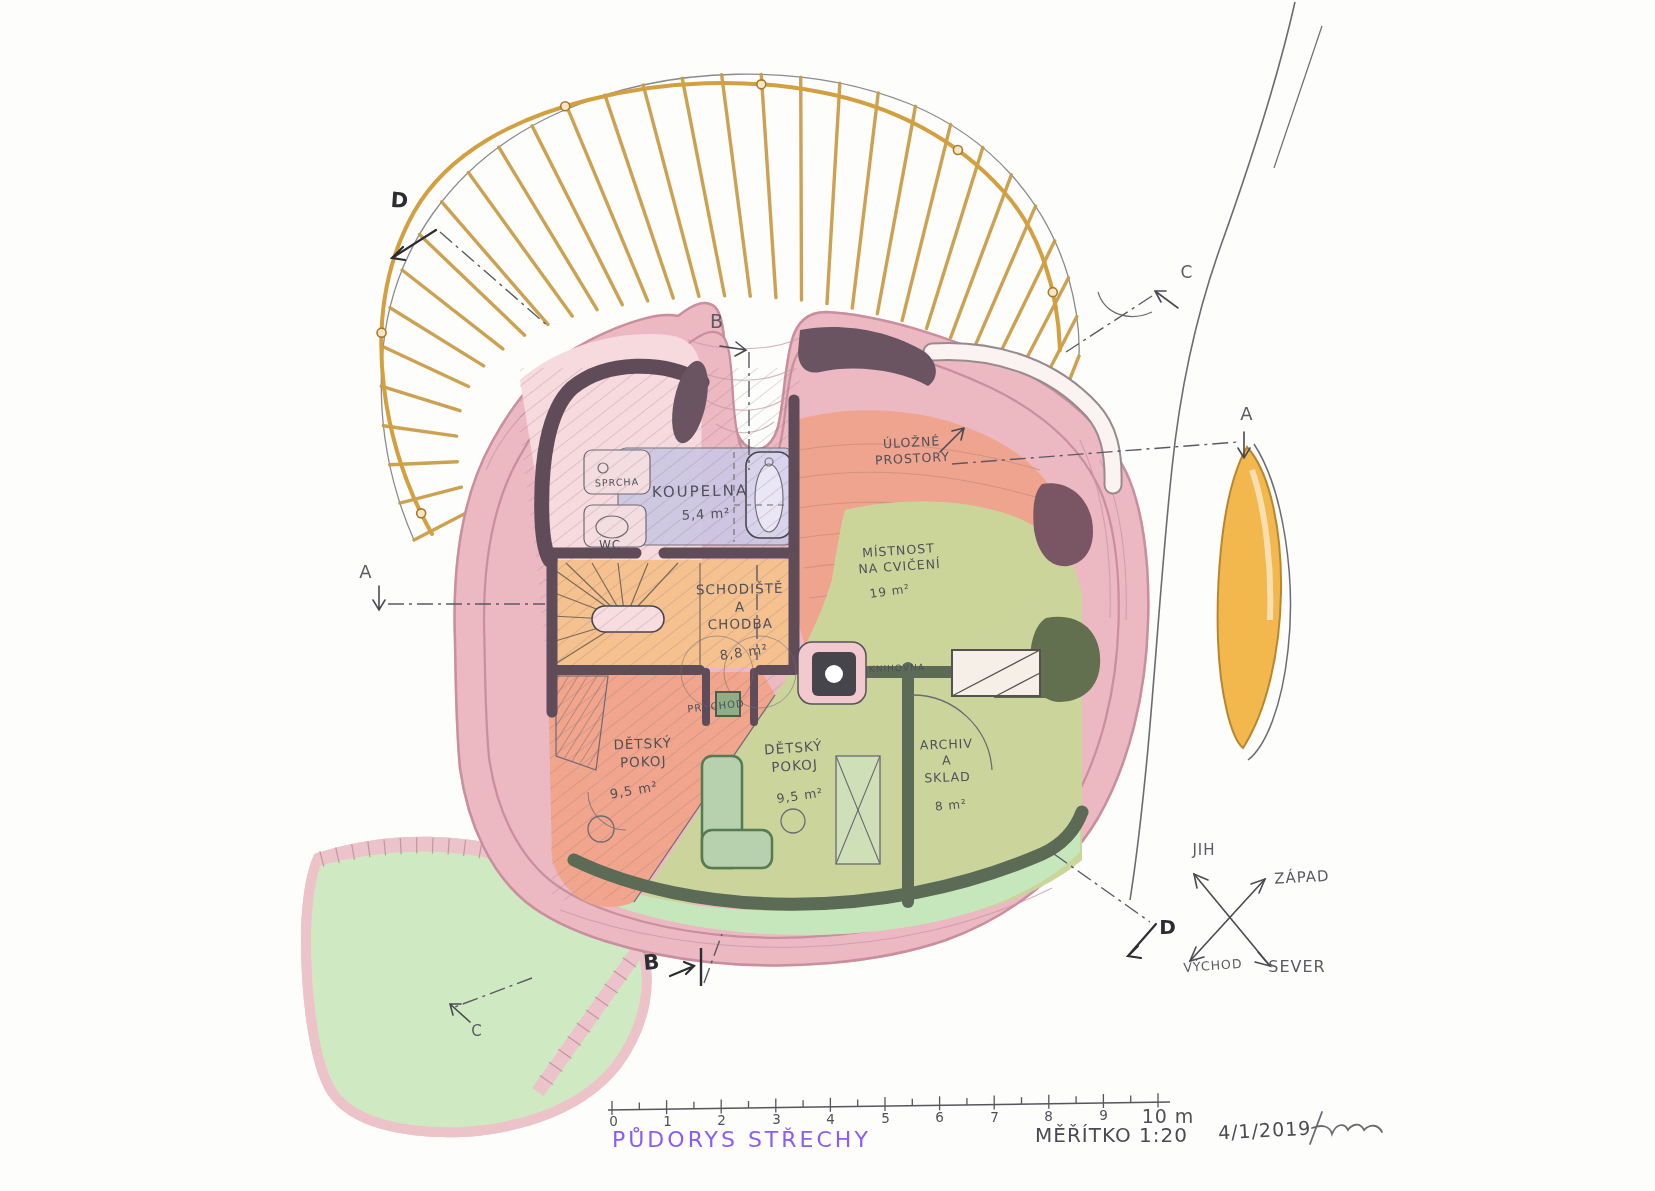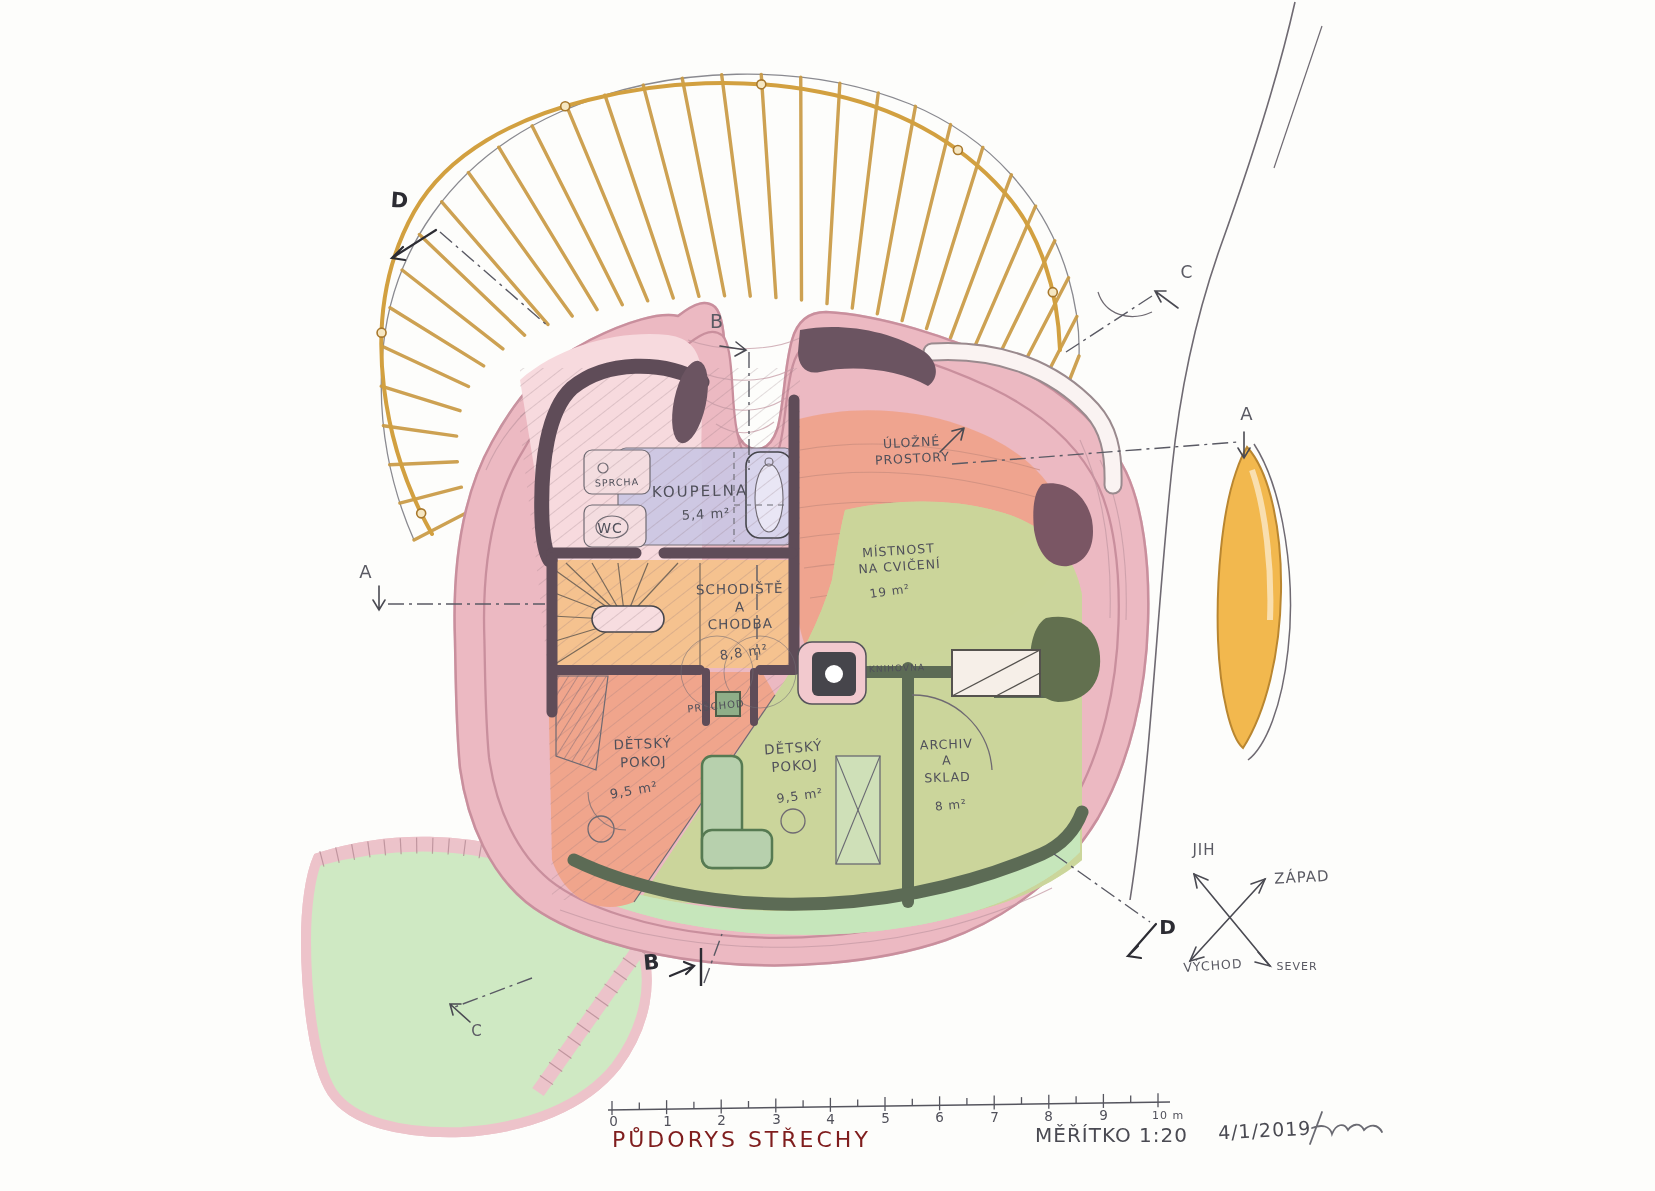--- a/index.html
+++ b/index.html
@@ -320,21 +320,21 @@
           <line x1="1103.4" y1="1093.9480427046262" x2="1103.4" y2="1107.9480427046262"></line>
           <line x1="1130.7" y1="1095.5594306049823" x2="1130.7" y2="1102.5594306049823"></line>
           <line x1="1158" y1="1093.170818505338" x2="1158" y2="1107.170818505338"></line>
         </g>
   </g>
 
   <path d="M 1310 1144 L 1322 1112 M 1312 1128 C 1322 1124 1330 1126 1332 1134 C 1336 1124 1344 1122 1348 1130 C 1352 1124 1360 1122 1364 1130 C 1370 1124 1378 1124 1382 1132" stroke="#6a6a72" stroke-width="1.8" fill="none" stroke-linecap="round"></path>
 </svg>
 
 <div class="lbl" style="left:617px;top:483px;font-size:9.5px;transform:translate(-50%,-50%) rotate(-2deg);">SPRCHA</div>
-<div class="lbl" style="left:610px;top:528px;font-size:14px;">WC</div>
+<div class="lbl" style="left:610px;top:546px;font-size:12px;">WC</div>
 <div class="lbl" style="left:700px;top:492px;font-size:15px;letter-spacing:2px;transform:translate(-50%,-50%) rotate(-1deg);">KOUPELNA</div>
 <div class="lbl" style="left:706px;top:515px;font-size:13px;transform:translate(-50%,-50%) rotate(-3deg);">5,4 m²</div>
 <div class="lbl" style="left:740px;top:607px;font-size:13.5px;transform:translate(-50%,-50%) rotate(-1deg);">SCHODIŠTĚ
 A
 CHODBA</div>
 <div class="lbl" style="left:744px;top:653px;font-size:13px;transform:translate(-50%,-50%) rotate(-8deg);">8,8 m²</div>
 <div class="lbl" style="left:912px;top:451px;font-size:12.5px;transform:translate(-50%,-50%) rotate(-3deg);">ÚLOŽNÉ
 PROSTORY</div>
 <div class="lbl" style="left:899px;top:559px;font-size:12.5px;transform:translate(-50%,-50%) rotate(-4deg);">MÍSTNOST
 NA CVIČENÍ</div>
@@ -357,33 +357,33 @@
 <div class="lbl pencil" style="left:717px;top:321px;font-size:19px;">B</div>
 <div class="lbl ink" style="left:652px;top:963px;font-size:21px;transform:translate(-50%,-50%) rotate(-5deg);">B</div>
 <div class="lbl pencil" style="left:1187px;top:272px;font-size:17px;">C</div>
 <div class="lbl pencil" style="left:477px;top:1032px;font-size:15px;">C</div>
 <div class="lbl ink" style="left:400px;top:201px;font-size:21px;transform:translate(-50%,-50%) rotate(4deg);">D</div>
 <div class="lbl ink" style="left:1168px;top:927px;font-size:20px;">D</div>
 
 <div class="lbl pencil" style="left:1204px;top:851px;font-size:15px;">JIH</div>
 <div class="lbl pencil" style="left:1302px;top:878px;font-size:15px;transform:translate(-50%,-50%) rotate(-3deg);">ZÁPAD</div>
 <div class="lbl pencil" style="left:1213px;top:966px;font-size:12.5px;transform:translate(-50%,-50%) rotate(-4deg);">VÝCHOD</div>
-<div class="lbl pencil" style="left:1297px;top:967px;font-size:11px;">SEVER</div>
+<div class="lbl pencil" style="left:1297px;top:967px;font-size:16px;">SEVER</div>
 
 <div>
   <span class="lbl" style="left:614px;top:1122px;font-size:13.5px;">0</span>
   <span class="lbl" style="left:668px;top:1122px;font-size:13.5px;">1</span>
   <span class="lbl" style="left:722px;top:1121px;font-size:13.5px;">2</span>
   <span class="lbl" style="left:777px;top:1120px;font-size:13.5px;">3</span>
   <span class="lbl" style="left:831px;top:1120px;font-size:13.5px;">4</span>
   <span class="lbl" style="left:886px;top:1119px;font-size:13.5px;">5</span>
   <span class="lbl" style="left:940px;top:1118px;font-size:13.5px;">6</span>
   <span class="lbl" style="left:995px;top:1118px;font-size:13.5px;">7</span>
   <span class="lbl" style="left:1049px;top:1117px;font-size:13.5px;">8</span>
   <span class="lbl" style="left:1104px;top:1116px;font-size:13.5px;">9</span>
-  <span class="lbl" style="left:1168px;top:1116px;font-size:11px;white-space:nowrap;">10 m</span>
+  <span class="lbl" style="left:1168px;top:1116px;font-size:19px;white-space:nowrap;">10 m</span>
 </div>
 
-<div class="lbl left" style="left:612px;top:1126px;font-size:22px;letter-spacing:3px;color:#7f1d1d;">PŮDORYS STŘECHY</div>
+<div class="lbl left" style="left:612px;top:1126px;font-size:22px;letter-spacing:3px;color:#8b5cf6;">PŮDORYS STŘECHY</div>
 <div class="lbl left" style="left:1035px;top:1122px;font-size:20px;letter-spacing:1px;color:#4a4a52;">MĚŘÍTKO 1:20</div>
 <div class="lbl left" style="left:1218px;top:1118px;font-size:19px;color:#4a4a52;transform:rotate(-3deg);">4/1/2019</div>
 
 </div>
 
 </body></html>

